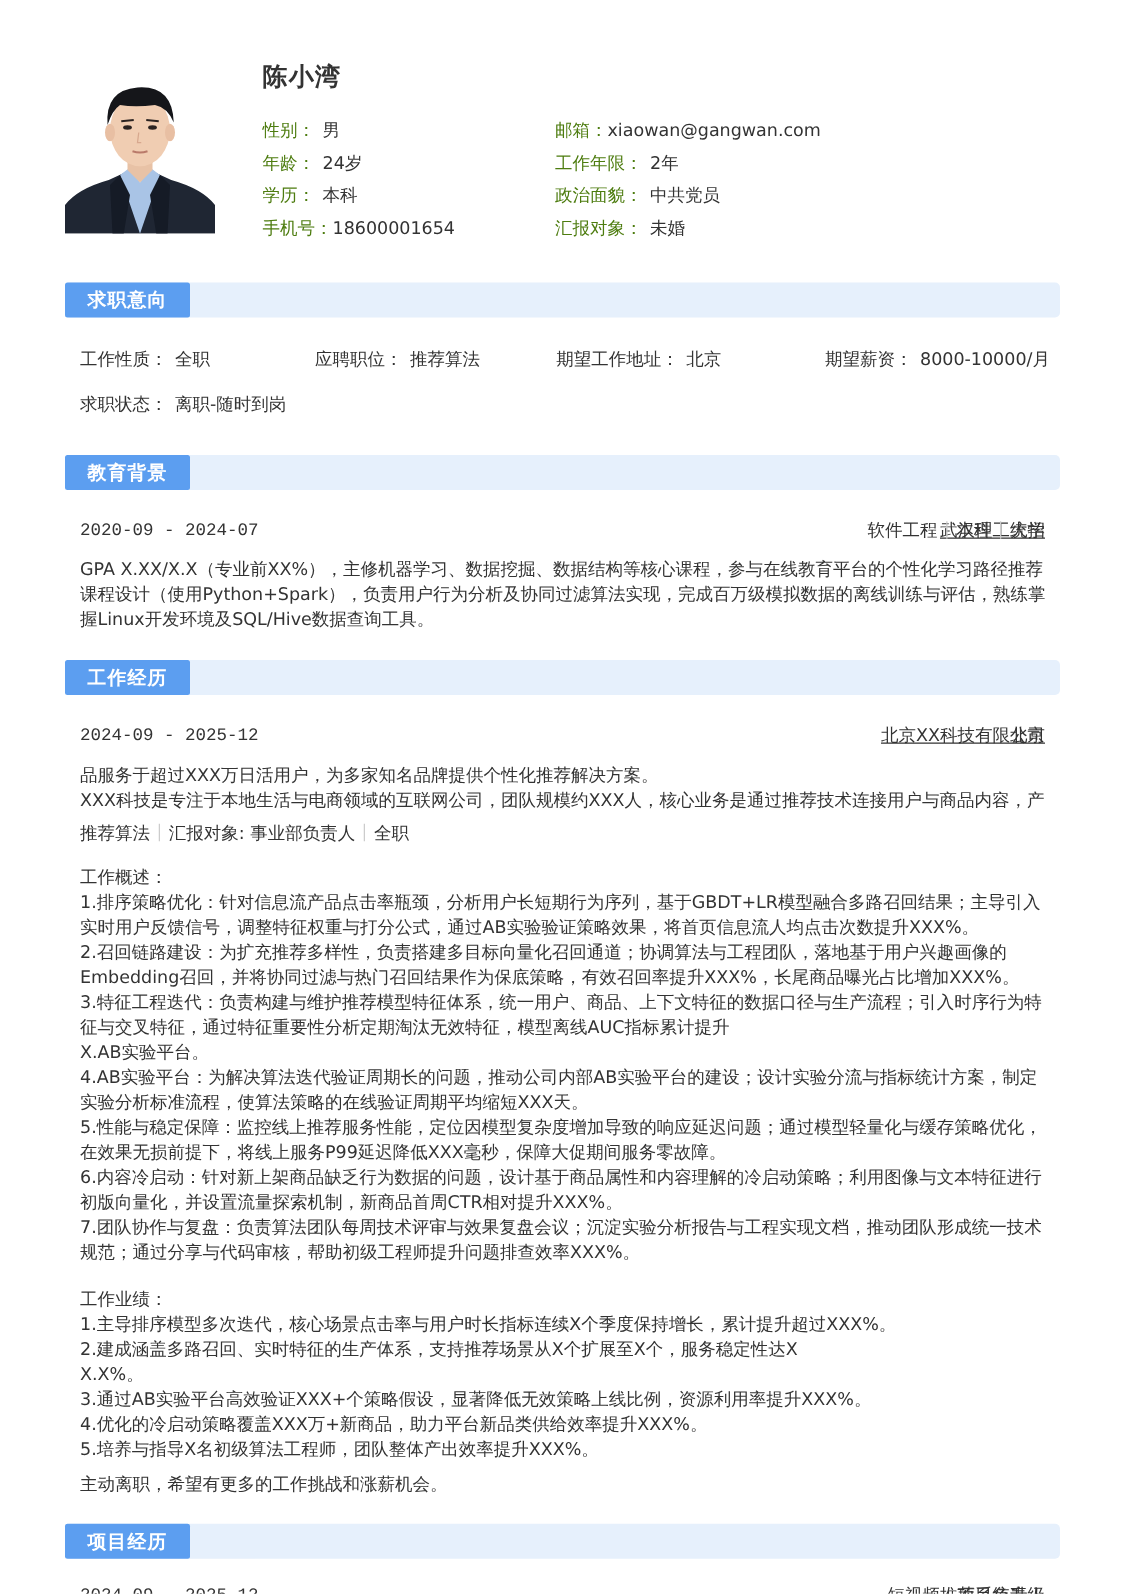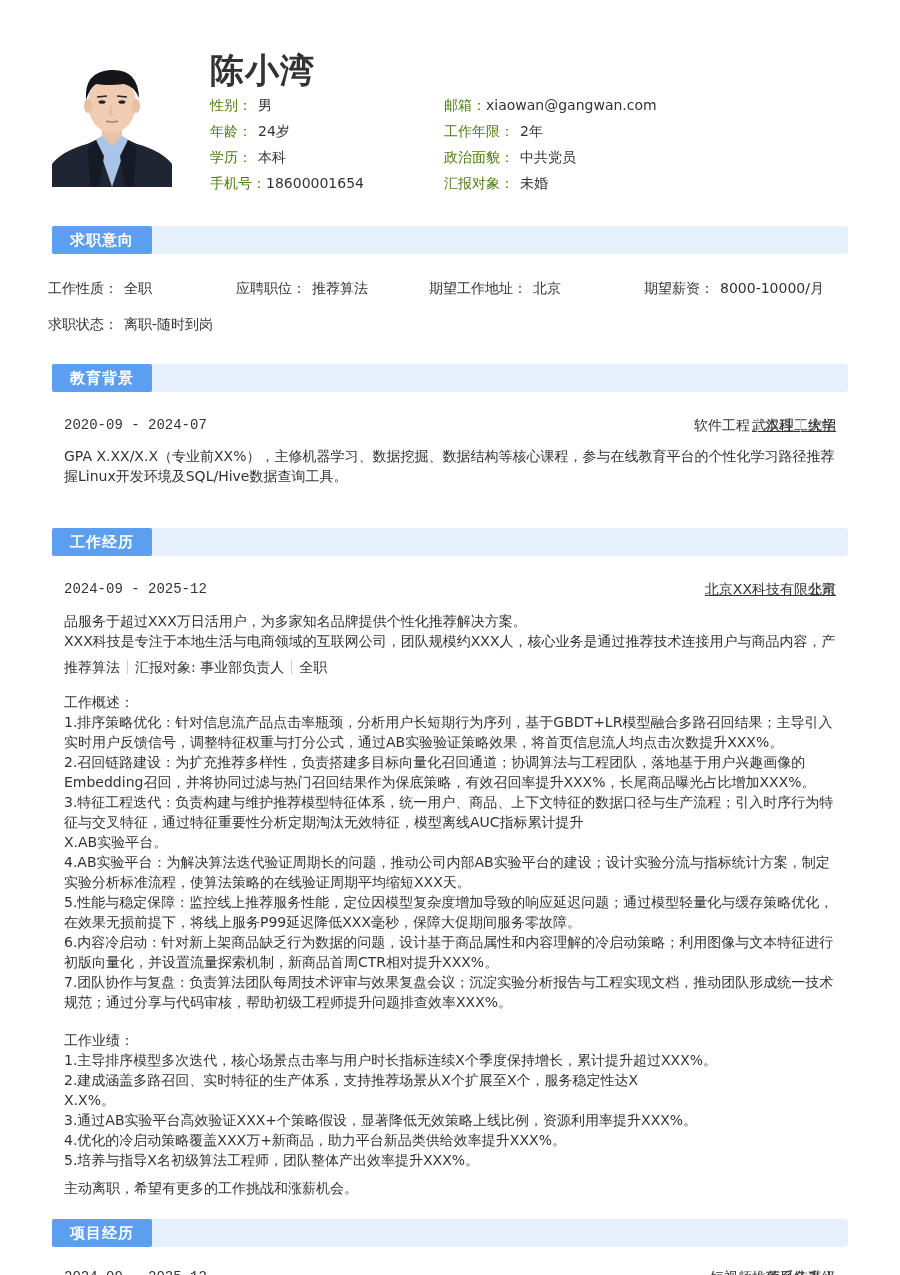--- a/index.html
+++ b/index.html
@@ -2,32 +2,32 @@
 <html><head>
 <meta charset="utf-8">
 <style>
   * { margin: 0; padding: 0; box-sizing: border-box; }
   html, body { width: 900px; height: 1275px; overflow: hidden; background: #ffffff; }
   body { font-family: "DejaVu Sans", "Liberation Sans", sans-serif; color: #333333; font-size: 14px; position: relative; }
   .page { position: absolute; left: 0; top: 0; width: 900px; height: 1275px; overflow: hidden; }
 
   .header { position: absolute; left: 52px; top: 44px; width: 796px; height: 150px; }
   .photo { position: absolute; left: 0; top: 12px; width: 120px; height: 131px; overflow: hidden; background: #ffffff; }
-  .name { position: absolute; left: 158px; top: 4px; font-size: 34px; font-weight: bold; color: #333333; letter-spacing: 1px; }
+  .name { position: absolute; left: 158px; top: 4px; font-size: 20px; font-weight: bold; color: #333333; letter-spacing: 1px; }
   .info-col { position: absolute; top: 48px; }
   .info-col.left { left: 158px; }
   .info-col.right { left: 392px; }
   .info-row { height: 26px; line-height: 26px; font-size: 14px; color: #333333; white-space: nowrap; }
   .info-row .lbl { color: #4d7c0f; }
   .info-row .val { margin-left: 6px; }
 
   .section-bar { position: absolute; left: 52px; width: 796px; height: 28px; background: #e6f0fc; border-radius: 4px; }
   .section-tab { position: absolute; left: 0; top: 0; height: 28px; width: 100px; background: #5c9ef0; border-radius: 2px; color: #ffffff; font-size: 15px; font-weight: bold; line-height: 28px; text-align: center; letter-spacing: 1px; }
 
-  .intent-row { position: absolute; left: 48px; width: 774px; height: 24px; line-height: 24px; font-size: 14px; white-space: nowrap; }
+  .intent-row { position: absolute; left: 64px; width: 774px; height: 24px; line-height: 24px; font-size: 14px; white-space: nowrap; }
   .intent-item { position: absolute; top: 0; }
   .intent-item .val { margin-left: 6px; }
 
   .entry-head { position: absolute; left: 64px; width: 772px; height: 22px; line-height: 22px; font-size: 14px; }
   .entry-head .date { position: absolute; left: 0; top: 0; font-family: Liberation Mono, monospace; }
   .entry-head .center { position: absolute; left: 0; width: 772px; text-align: right; top: 0; text-decoration: underline; }
   .entry-head .right { position: absolute; right: 0; top: 0; }
   .sep { display: inline-block; width: 1px; height: 14px; background: #cccccc; margin: 0 7px; vertical-align: -2px; }
 
   .para { position: absolute; left: 64px; width: 772px; font-size: 14px; line-height: 20px; color: #333333; }
@@ -134,20 +134,21 @@
   <div class="entry-head" style="top:414px;">
     <span class="date">2020-09 - 2024-07</span>
     <span class="center">武汉理工大学</span>
     <span class="right">
       <span>软件工程</span><span class="sep"></span><span>本科</span><span class="sep"></span><span>统招</span>
     </span>
   </div>
 
   <div class="para" style="top:446px;">
     <span class="line">GPA X.XX/X.X（专业前XX%），主修机器学习、数据挖掘、数据结构等核心课程，参与在线教育平台的个性化学习路径推荐</span>
+    <span class="line">课程设计（使用Python+Spark），负责用户行为分析及协同过滤算法实现，完成百万级模拟数据的离线训练与评估，熟练掌</span>
     <span class="line">握Linux开发环境及SQL/Hive数据查询工具。</span>
   </div>
 
   <div class="section-bar" style="top:528px;">
     <div class="section-tab">工作经历</div>
   </div>
 
   <div class="entry-head" style="top:578px;">
     <span class="date">2024-09 - 2025-12</span>
     <span class="center">北京XX科技有限公司</span>

